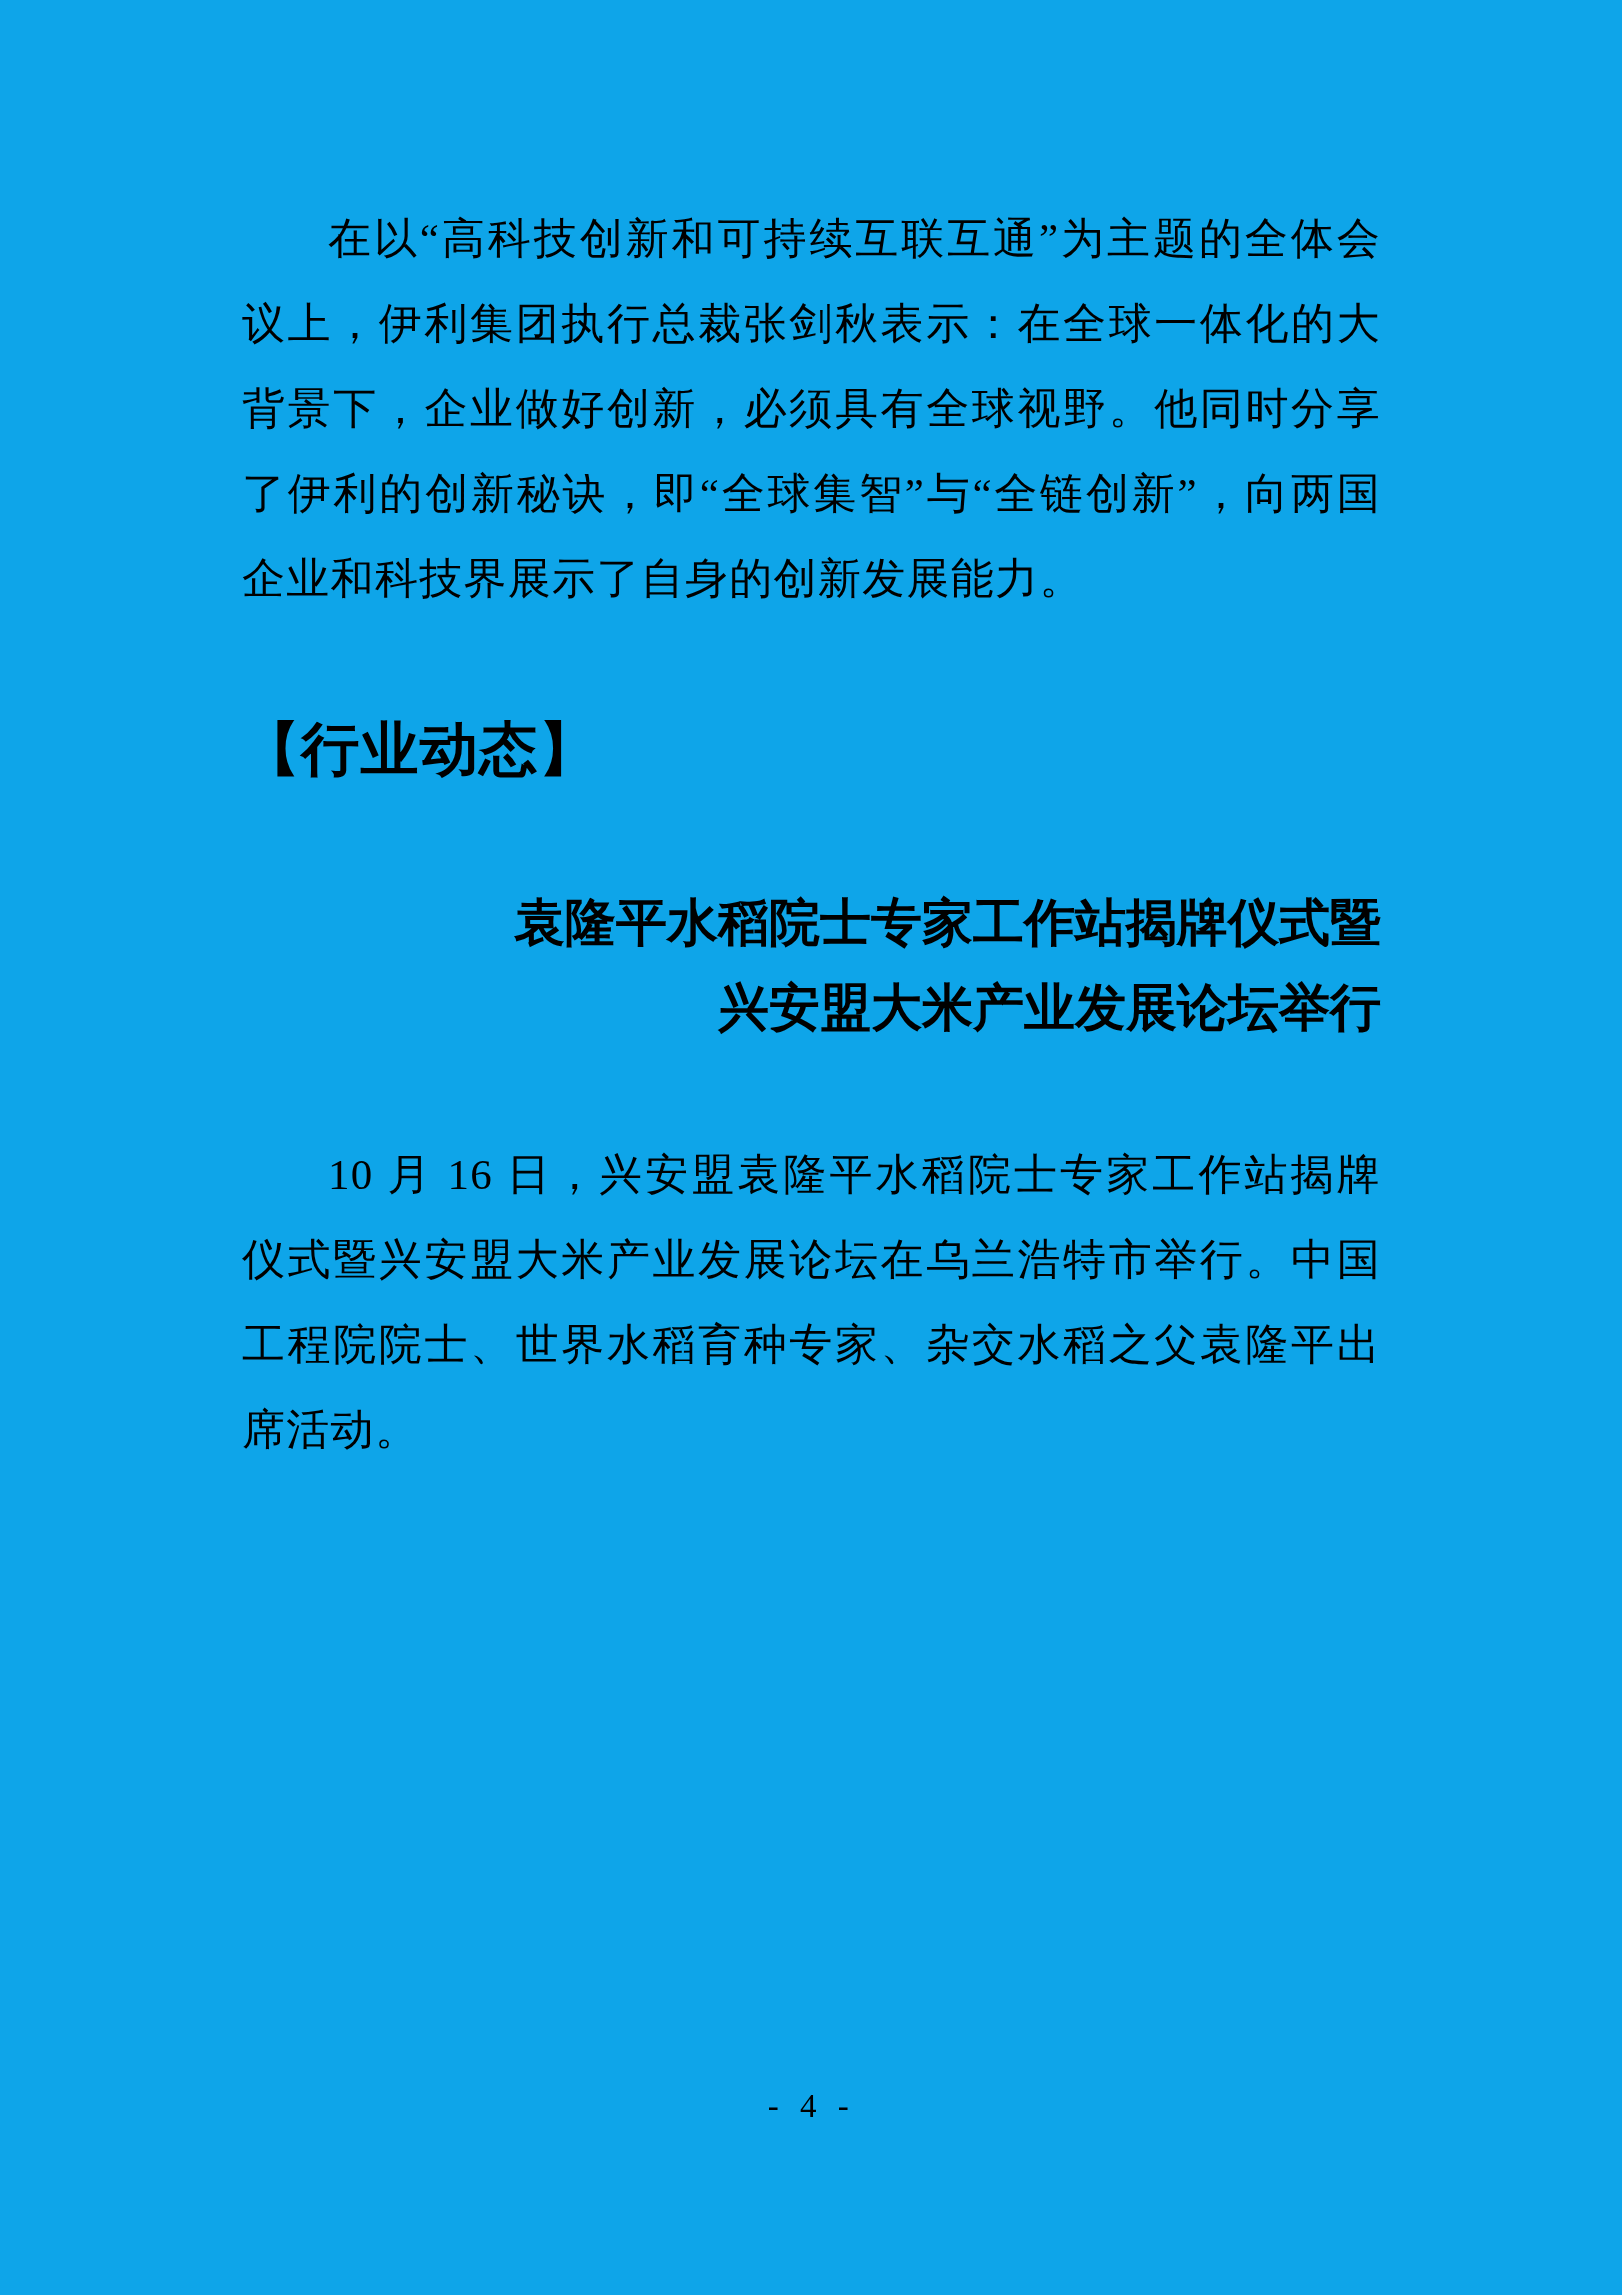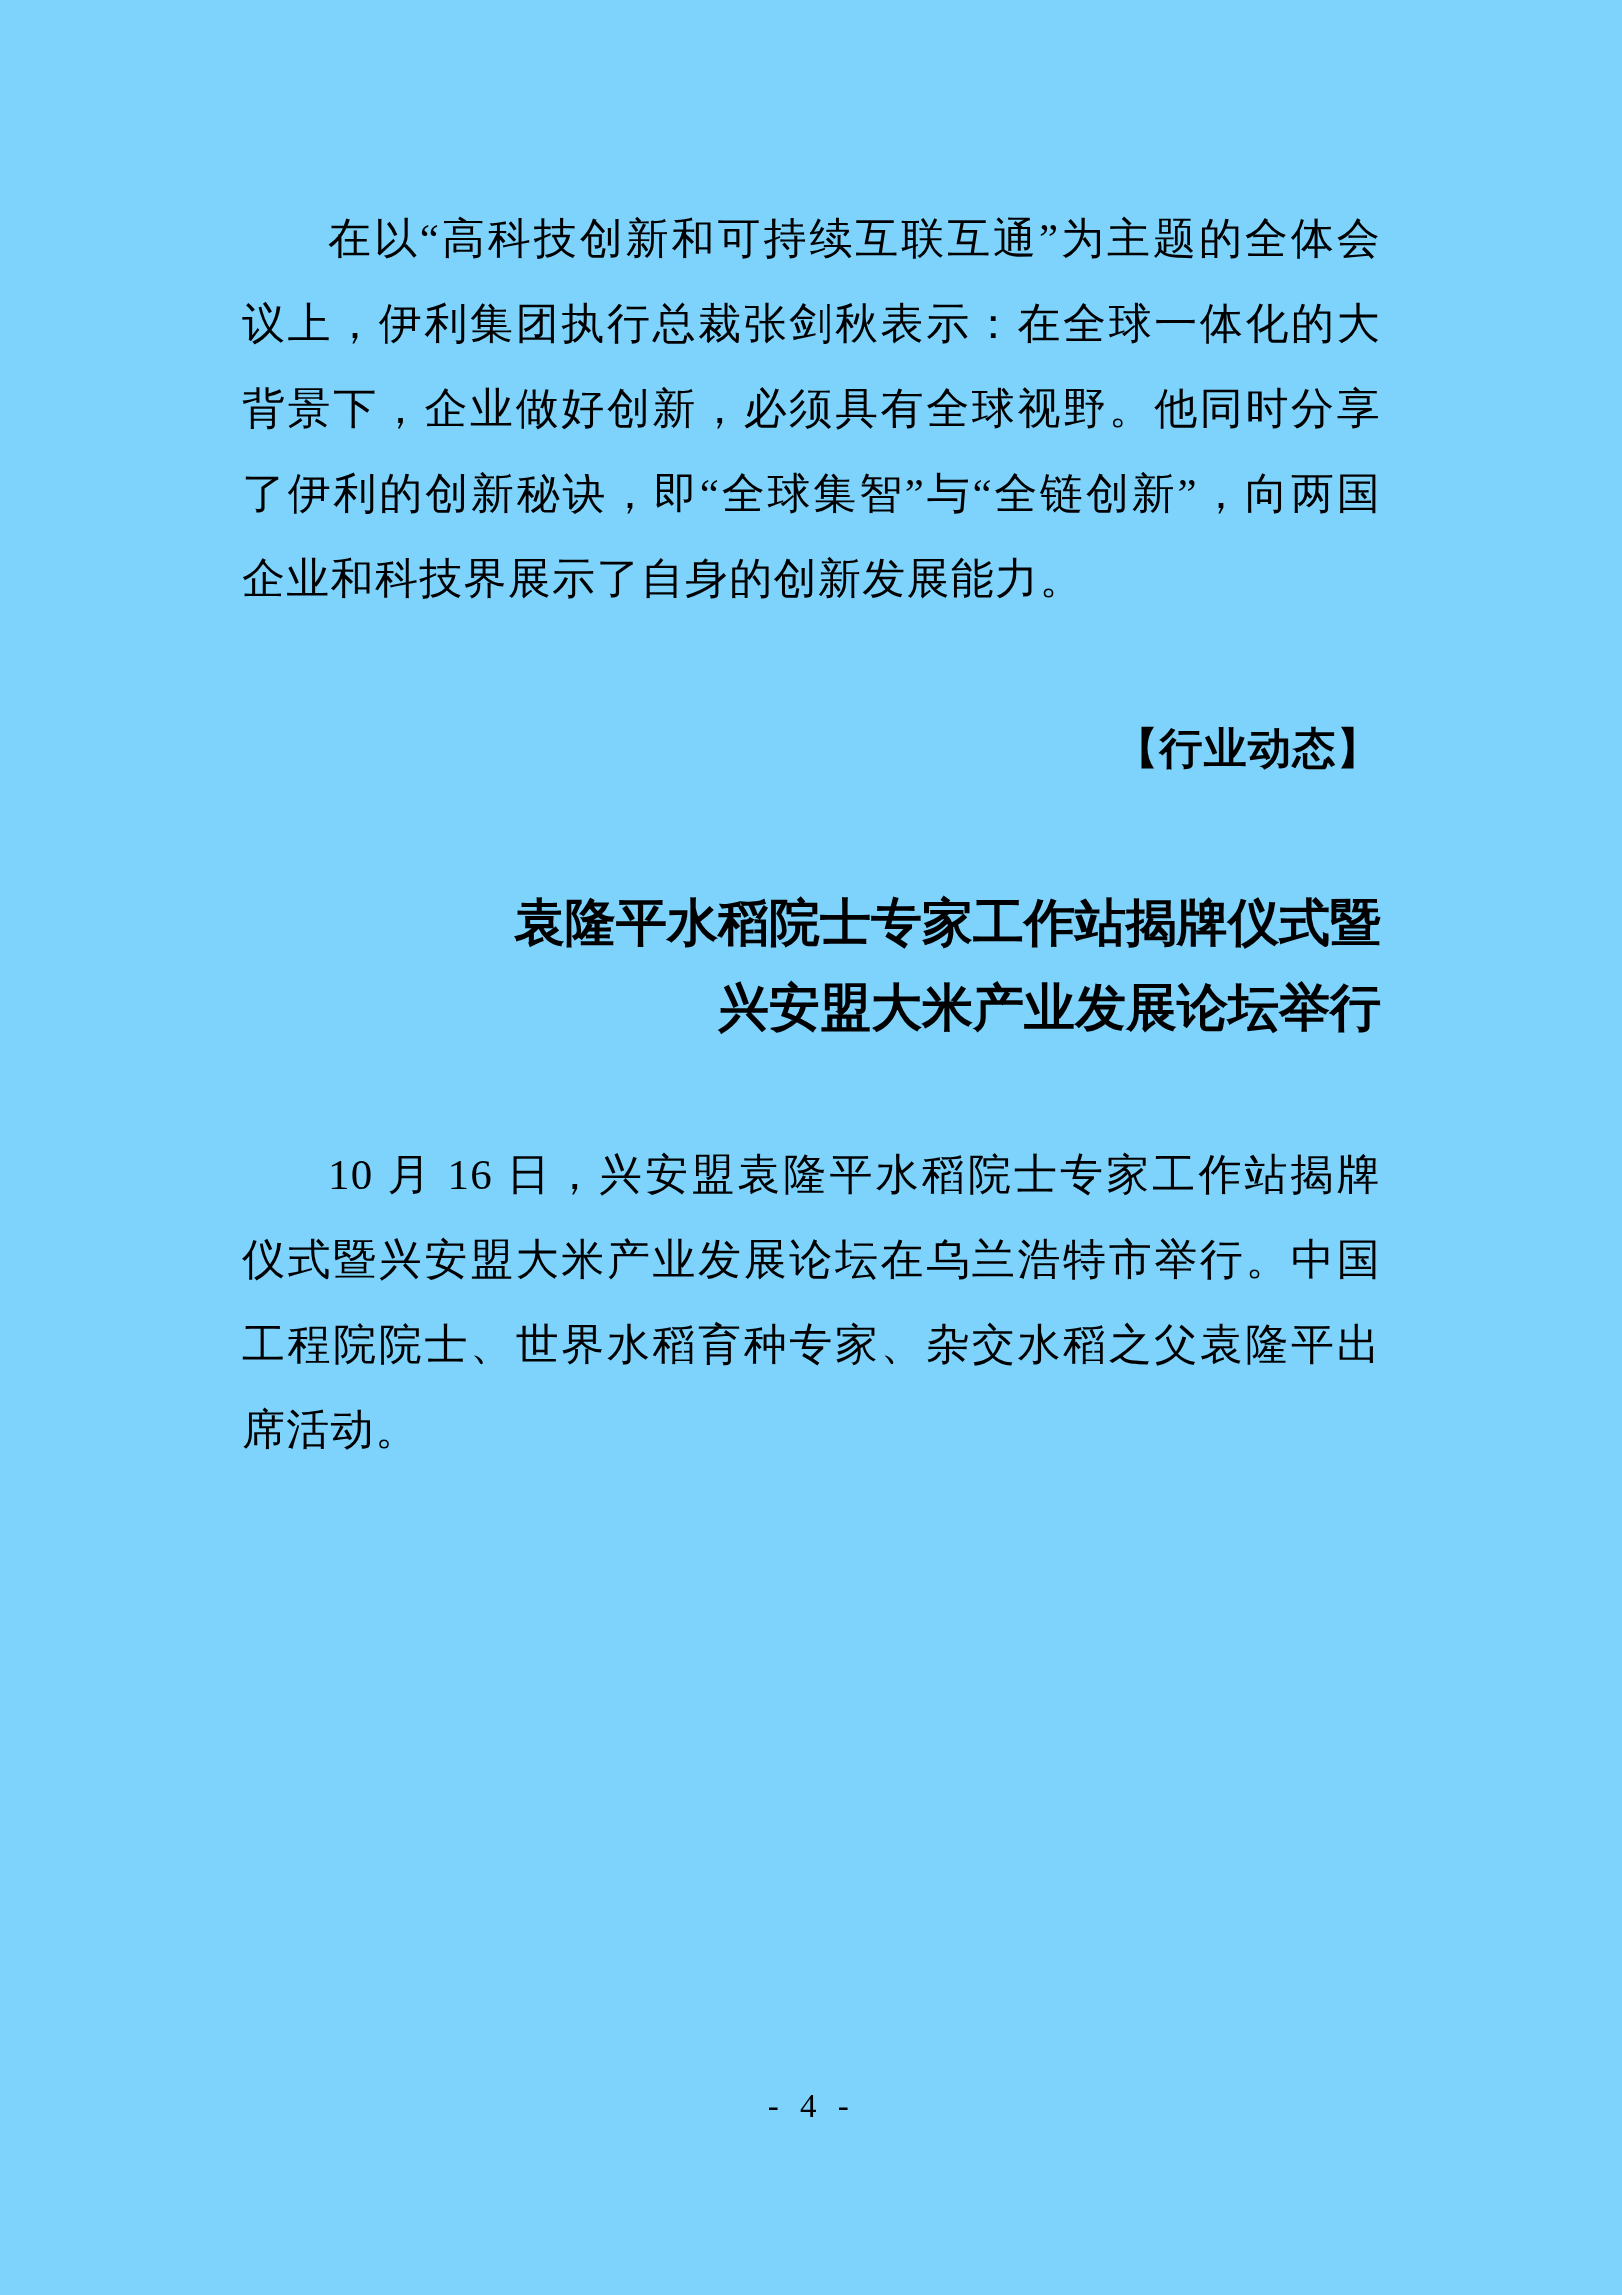--- a/index.html
+++ b/index.html
@@ -4,21 +4,21 @@
 <style>
   html, body {
     margin: 0;
     padding: 0;
     background: #ffffff;
   }
   .page {
     position: relative;
     width: 1623px;
     height: 2295px;
-    background: #7dd3fc;
+    background: #0ea5e9;
     color: #000000;
     overflow: hidden;
   }
   .content {
     position: absolute;
     left: 242px;
     top: 196px;
     width: 1139px;
   }
   .body-para {
@@ -29,25 +29,24 @@
     letter-spacing: 1.3px;
     text-align: justify;
     text-justify: inter-character;
     text-indent: 2em;
     color: #000000;
   }
   .section-header {
     margin: 85px 0 0 0;
     font-family: "Liberation Sans", "DejaVu Sans", sans-serif;
     font-weight: bold;
-    font-size: 43px;
+    font-size: 58px;
     line-height: 85px;
     letter-spacing: 1.3px;
     color: #000000;
-    text-align: right;
   }
   .article-title {
     margin-top: 89px;
     text-align: right;
     font-family: "Liberation Sans", "DejaVu Sans", sans-serif;
     font-weight: bold;
     color: #000000;
   }
   .article-title .title-line {
     font-size: 51px;

